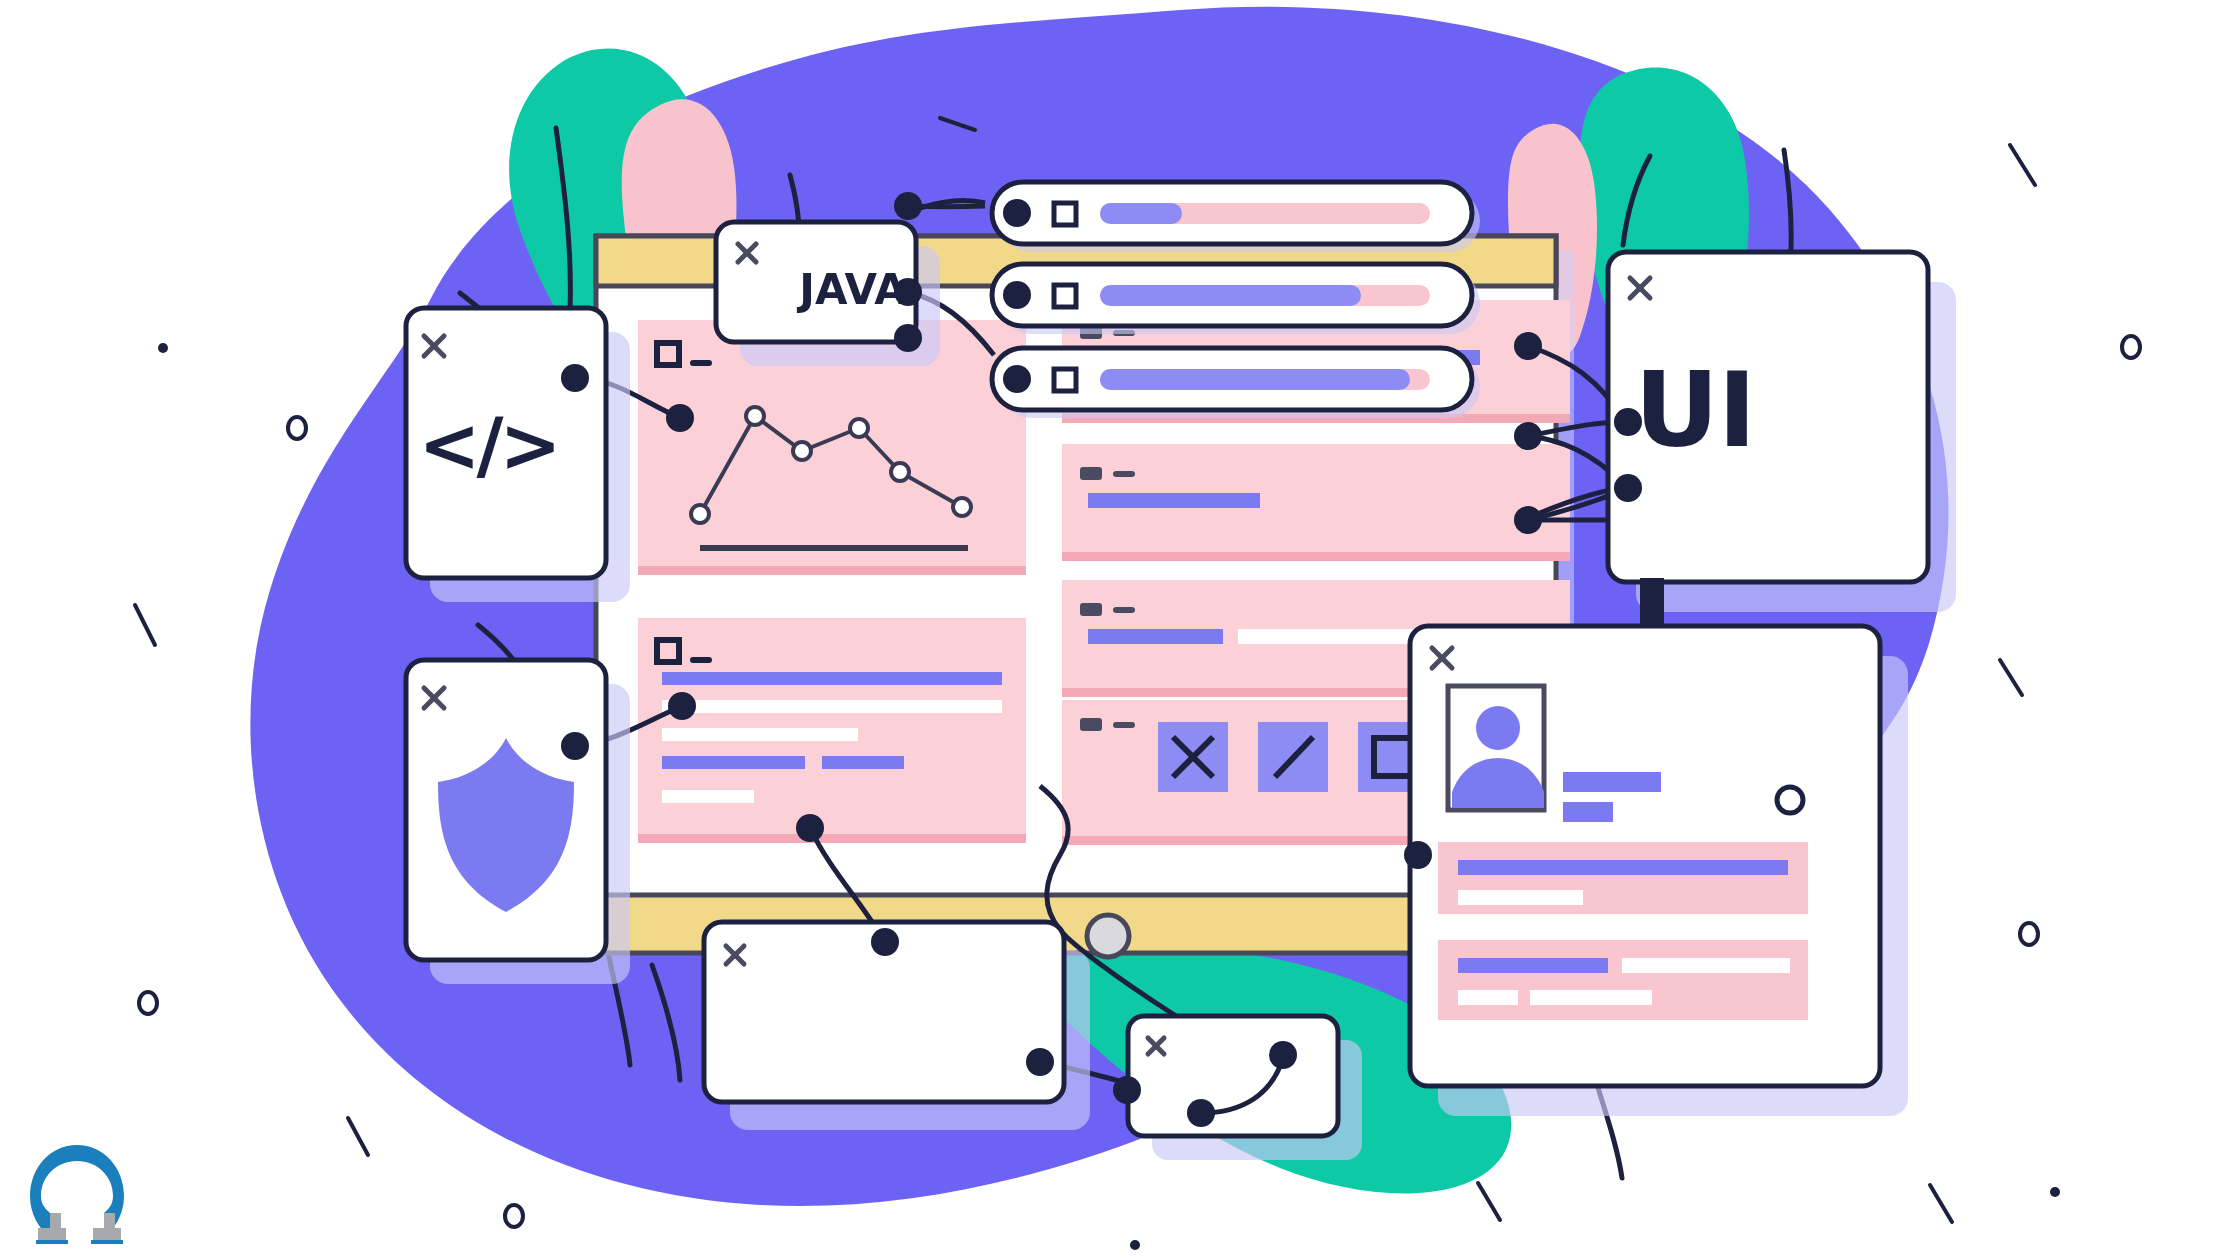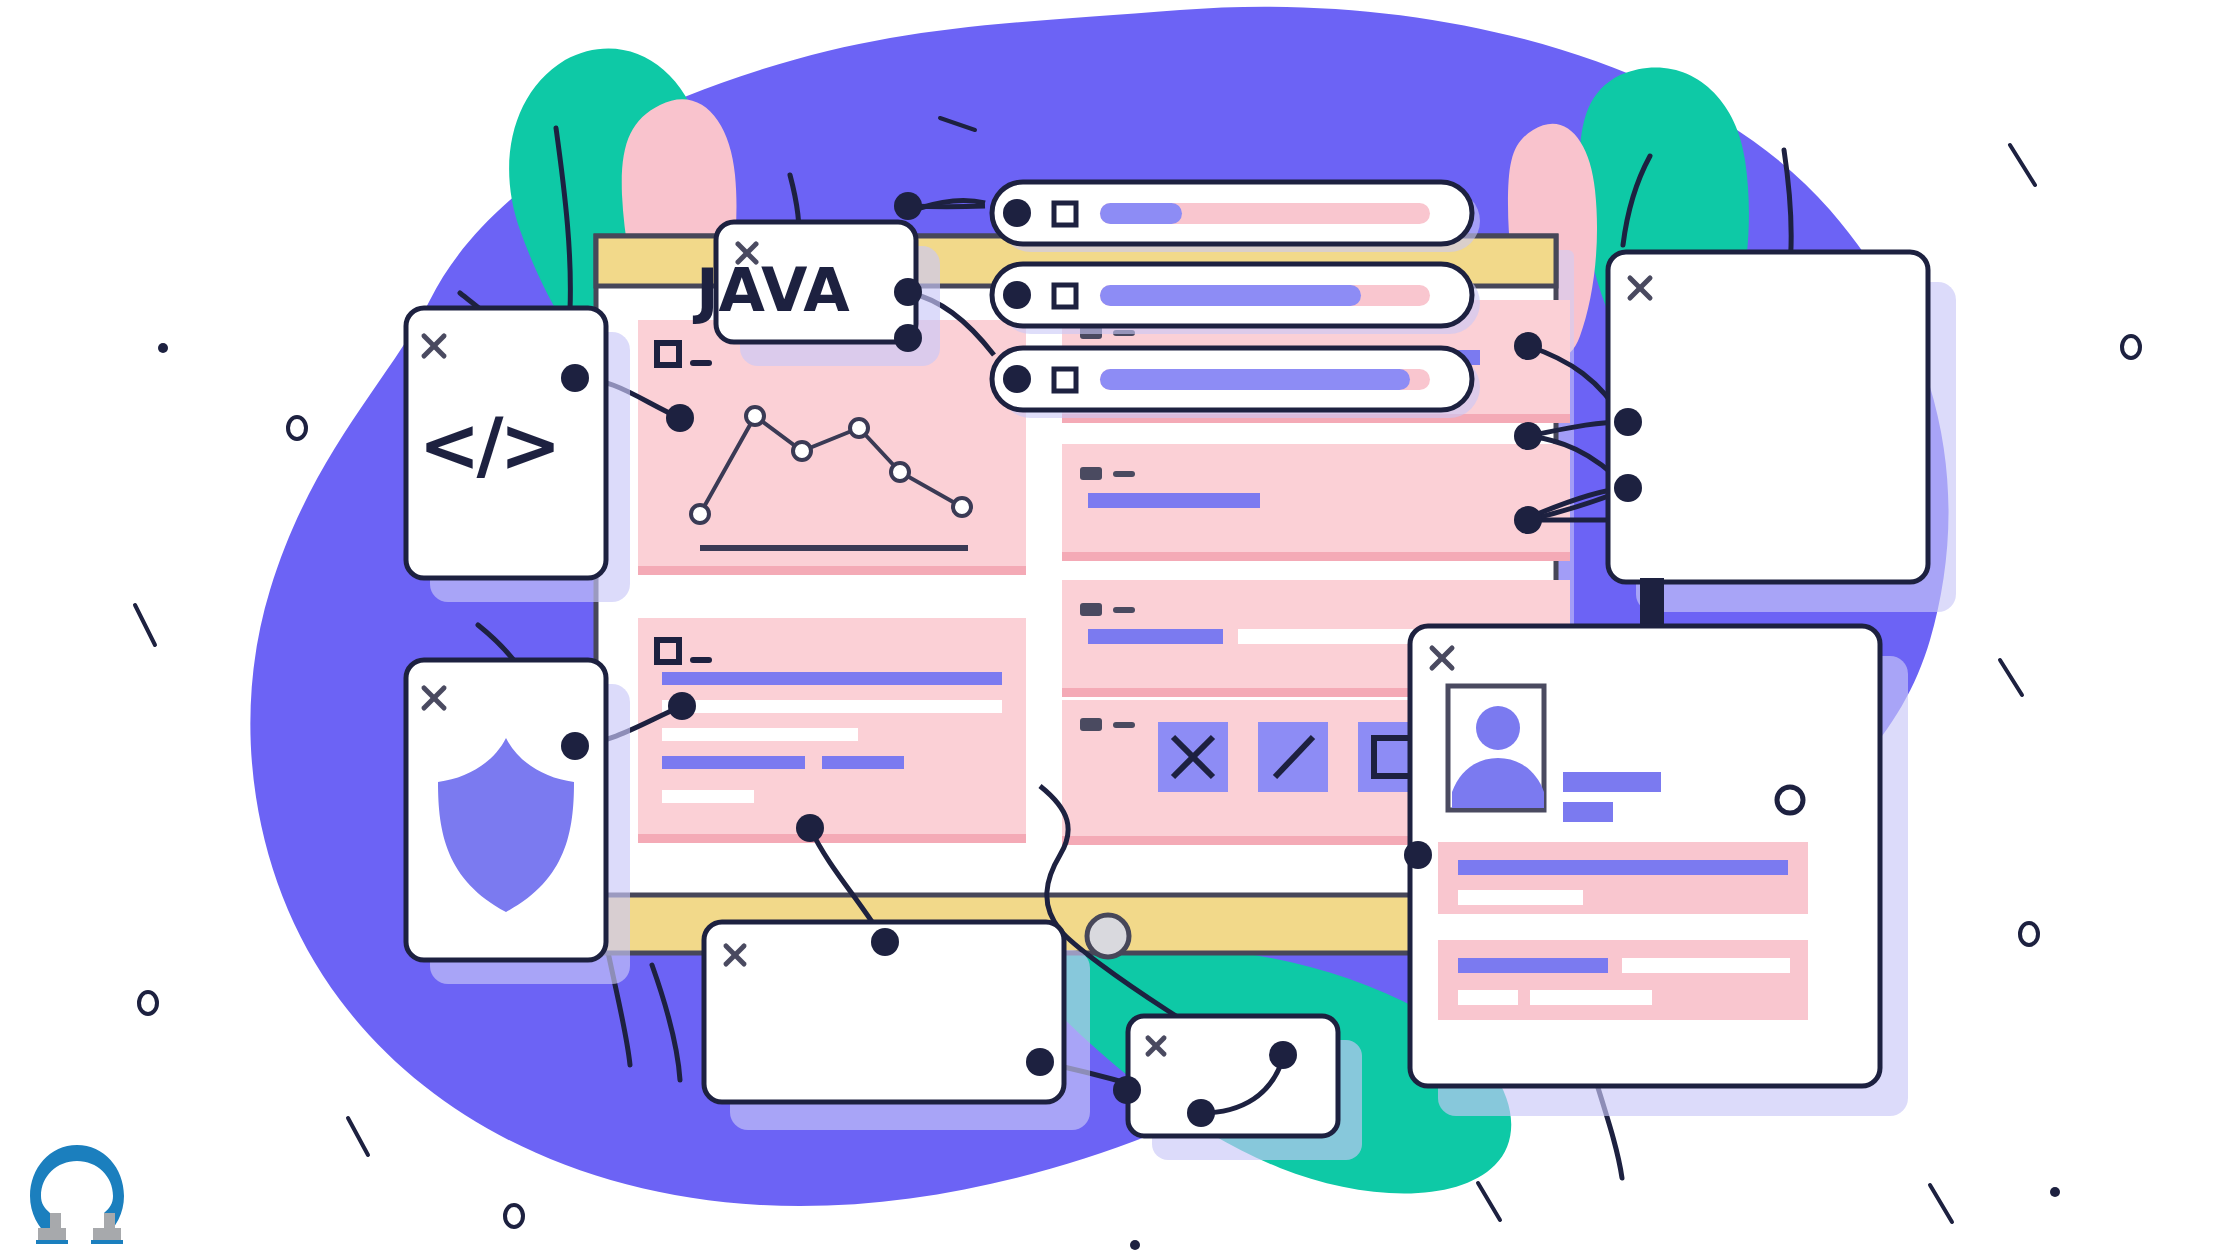--- a/index.html
+++ b/index.html
@@ -11,21 +11,21 @@
     position:absolute;
     display:flex;align-items:center;justify-content:center;
     font-family:"DejaVu Sans",sans-serif;
     font-weight:700;
     color:#1d2140;
     letter-spacing:-1px;
     line-height:1;
     pointer-events:auto;
     user-select:none;
   }
-  #lbl-java{left:680px;top:255px;width:186px;height:70px;font-size:60px;letter-spacing:0px;}
+  #lbl-java{left:760px;top:255px;width:186px;height:70px;font-size:42px;letter-spacing:0px;}
   #lbl-code{left:398px;top:400px;width:180px;height:90px;font-size:74px;letter-spacing:-4px;}
   #lbl-ui{left:1600px;top:355px;width:190px;height:110px;font-size:104px;letter-spacing:-1px;}
   #lbl-ux{left:760px;top:955px;width:200px;height:110px;font-size:104px;letter-spacing:-2px;}
 </style>
 </head>
 <body>
 
 <div id="stage">
 
 <svg id="art" viewBox="0 0 2240 1260" xmlns="http://www.w3.org/2000/svg">
@@ -352,14 +352,15 @@
              L104,1237 C116,1228 124,1213 124,1196 C124,1168 104,1145 77,1145 Z" fill="#1b7fbe"></path>
     <path d="M50,1213 L50,1228 L38,1228 L38,1242 L66,1242 L66,1228 L61,1228 L61,1213 Z" fill="#a7a9ac"></path>
     <path d="M104,1213 L104,1228 L93,1228 L93,1242 L121,1242 L121,1228 L115,1228 L115,1213 Z" fill="#a7a9ac"></path>
     <rect x="36" y="1240" width="32" height="4" fill="#1b7fbe"></rect>
     <rect x="91" y="1240" width="32" height="4" fill="#1b7fbe"></rect>
   </g>
 </svg>
 
 <div class="cardlabel" id="lbl-java">JAVA</div>
 <div class="cardlabel" id="lbl-code">&lt;/&gt;</div>
+<div class="cardlabel" id="lbl-ui">UI</div>
 
 </div>
 
 </body></html>

